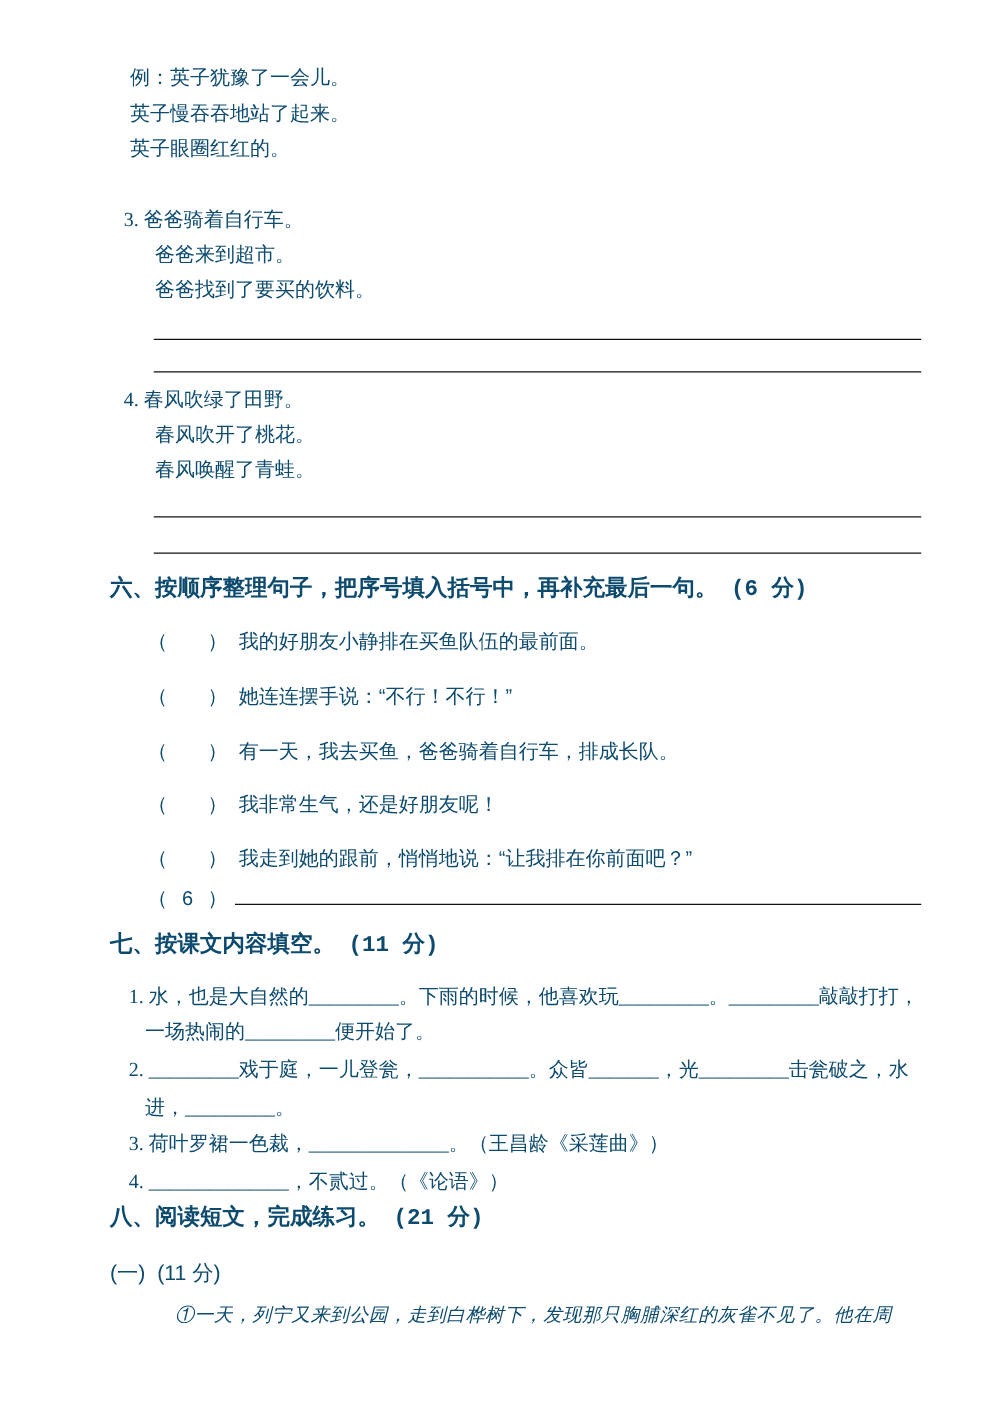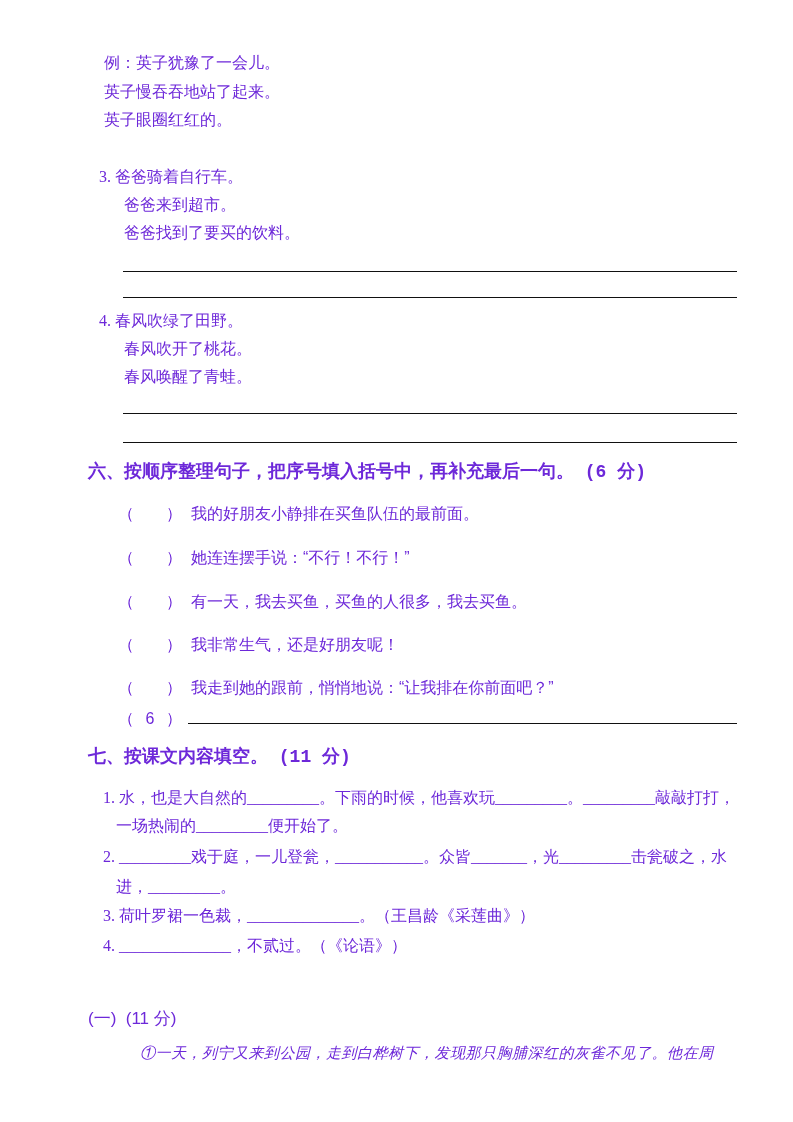--- a/index.html
+++ b/index.html
@@ -1,21 +1,21 @@
 <!DOCTYPE html>
 <html><head>
 <meta charset="utf-8">
 <style>
   html,body{margin:0;padding:0;background:#ffffff;}
   .page{
     position:relative;
     width:793px;
     height:1122px;
     background:#ffffff;
-    color:#6d28d9;
+    color:#0c4a6e;
     overflow:hidden;
   }
   .abs{position:absolute;white-space:pre;line-height:1;}
   .song{font-family:"Liberation Serif","DejaVu Serif",serif;font-size:16px;}
   .hei{font-family:Liberation Sans, sans-serif;font-size:16px;}
   .heading{font-family:Liberation Mono, monospace;font-size:18px;font-weight:700;}
   .kai{font-family:"Liberation Serif","DejaVu Serif",serif;font-style:italic;font-size:15px;letter-spacing:0.5px;}
   .rule{position:absolute;height:0;border-bottom:1.5px solid #111111;}
   .paren-gap{display:inline-block;width:32px;text-align:center;}
   .s6-text{margin-left:9px;}
@@ -40,31 +40,32 @@
   <div class="abs song" style="left:99px;top:313px">4. 春风吹绿了田野。</div>
   <div class="abs song" style="left:124px;top:341px">春风吹开了桃花。</div>
   <div class="abs song" style="left:124px;top:369px">春风唤醒了青蛙。</div>
   <div class="rule" style="left:123px;top:413px;width:614px"></div>
   <div class="rule" style="left:123px;top:442px;width:614px"></div>
 
   <div class="abs heading" style="left:88px;top:463px">六、按顺序整理句子，把序号填入括号中，再补充最后一句。 (6 分)</div>
 
   <div class="abs hei" style="left:118px;top:506px"><span>（</span><span class="paren-gap"></span><span>）</span><span class="s6-text">我的好朋友小静排在买鱼队伍的最前面。</span></div>
   <div class="abs hei" style="left:118px;top:550px"><span>（</span><span class="paren-gap"></span><span>）</span><span class="s6-text">她连连摆手说：“不行！不行！”</span></div>
-  <div class="abs hei" style="left:118px;top:594px"><span>（</span><span class="paren-gap"></span><span>）</span><span class="s6-text">有一天，我去买鱼，买鱼的人很多，我去买鱼。</span></div>
+  <div class="abs hei" style="left:118px;top:594px"><span>（</span><span class="paren-gap"></span><span>）</span><span class="s6-text">有一天，我去买鱼，爸爸骑着自行车，排成长队。</span></div>
   <div class="abs hei" style="left:118px;top:637px"><span>（</span><span class="paren-gap"></span><span>）</span><span class="s6-text">我非常生气，还是好朋友呢！</span></div>
   <div class="abs hei" style="left:118px;top:680px"><span>（</span><span class="paren-gap"></span><span>）</span><span class="s6-text">我走到她的跟前，悄悄地说：“让我排在你前面吧？”</span></div>
 
   <div class="abs hei" style="left:118px;top:708px"><span>（</span><span class="paren-gap">6</span><span>）</span><span class="write-line"></span></div>
 
   <div class="abs heading" style="left:88px;top:748px">七、按课文内容填空。 (11 分)</div>
 
   <div class="abs song" style="left:103px;top:790px">1. 水，也是大自然的_________。下雨的时候，他喜欢玩_________。_________敲敲打打，</div>
   <div class="abs song" style="left:116px;top:818px">一场热闹的_________便开始了。</div>
   <div class="abs song" style="left:103px;top:849px">2. _________戏于庭，一儿登瓮，___________。众皆_______，光_________击瓮破之，水</div>
   <div class="abs song" style="left:116px;top:879px">进，_________。</div>
   <div class="abs song" style="left:103px;top:908px">3. 荷叶罗裙一色裁，______________。（王昌龄《采莲曲》）</div>
   <div class="abs song" style="left:103px;top:938px">4. ______________，不贰过。（《论语》）</div>
 
+  <div class="abs heading" style="left:88px;top:966px">八、阅读短文，完成练习。 (21 分)</div>
   <div class="abs part-label" style="left:88px;top:1010px;width:700px">(一)  (11 分)</div>
   <div class="abs kai" style="left:140px;top:1046px">①一天，列宁又来到公园，走到白桦树下，发现那只胸脯深红的灰雀不见了。他在周</div>
 
 </div>
 
 </body></html>

